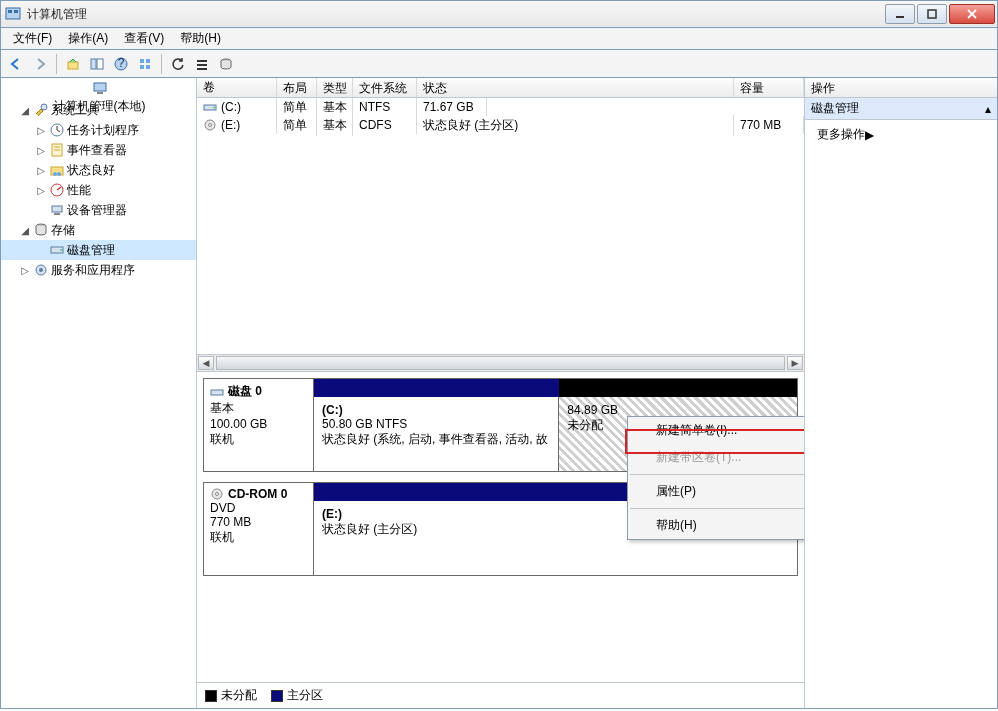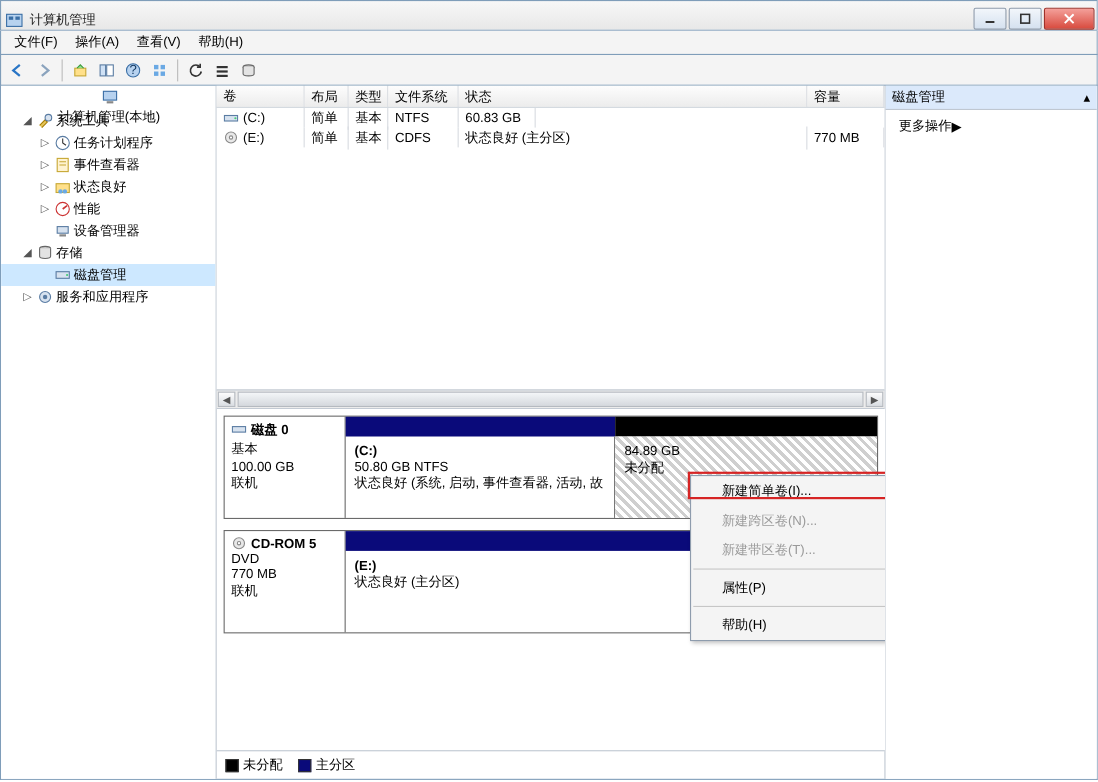--- a/index.html
+++ b/index.html
@@ -1,19 +1,19 @@
 <!DOCTYPE html>
 <html><head>
 <meta charset="utf-8">
 <style>
 * { box-sizing: border-box; margin: 0; padding: 0; font-family: "Microsoft YaHei", "Segoe UI", Tahoma, sans-serif; font-size: 12px; }
 body { background: #fff; width: 998px; height: 711px; overflow: hidden; }
 
 
-.titlebar { height: 28px; background: linear-gradient(#f7f7f7,#e8e8e8); border: 1px solid #7f9db9; display: flex; align-items: flex-end; padding-left: 4px; }
+.titlebar { height: 28px; background: linear-gradient(#f7f7f7,#e8e8e8); border: 1px solid #7f9db9; display: flex; align-items: center; padding-left: 4px; }
 .titlebar .icon { width: 16px; height: 16px; margin-right: 6px; }
 .titlebar .title { flex: 1; color: #222; }
 .win-btns { display: flex; margin-right: 2px; }
 .win-btn { width: 30px; height: 20px; border: 1px solid #8e9cad; background: linear-gradient(#f2f6fb,#d5e1ef); margin-left: 2px; display:flex; align-items:center; justify-content:center; border-radius:2px; cursor: default; }
 .win-btn.close { background: linear-gradient(#f4a09a,#d84b3f); border-color:#a03028; color:#fff; width: 46px; }
 .win-btn svg { width: 10px; height: 10px; }
 
 
 .menubar { height: 22px; border: 1px solid #7f9db9; border-top: none; display:flex; align-items:flex-end; padding: 0 4px; background:#f4f4f4; }
 .menubar span { padding: 2px 8px; cursor: default; }
@@ -49,21 +49,21 @@
 
 .hscroll { height:18px; background:#ececec; border-top:1px solid #bfc7d1; border-bottom:1px solid #bfc7d1; position:relative; }
 .hscroll .ar { position:absolute; top:1px; width:16px; height:14px; background:linear-gradient(#fdfdfd,#d9dde2); border:1px solid #b5bac0; display:flex;align-items:center;justify-content:center;font-size:9px;color:#555; }
 .hscroll .ar.l{left:1px;} .hscroll .ar.r{right:1px;}
 .hscroll .thumb { position:absolute; top:1px; left:19px; right:19px; height:14px; background:linear-gradient(#f4f6f8,#d4d8dd); border:1px solid #b5bac0; }
 
 
 .disk-area { flex:1; overflow:auto; padding:6px 6px 0; background:#fff; position:relative; }
 .disk-row { border:1px solid #6a6a6a; margin-bottom:10px; display:flex; height:94px; }
 .disk-label { width:110px; border-right:1px solid #6a6a6a; padding:4px 6px; }
-.disk-label .hd { display:flex; align-items:flex-start; gap:4px; font-weight:bold; }
+.disk-label .hd { display:flex; align-items:center; gap:4px; font-weight:bold; }
 .disk-parts { flex:1; display:flex; }
 .disk-part { display:flex; flex-direction:column; }
 .disk-part .bar { height:18px; background:#0a0a7a; }
 .disk-part .body { flex:1; padding:6px 8px; border-right:1px solid #6a6a6a; overflow:hidden; white-space:nowrap; }
 .disk-part:last-child .body { border-right:none; }
 .disk-part .name { font-weight:bold; }
 .disk-part.unalloc .bar { background:#000; }
 .disk-part.unalloc .body { background: repeating-linear-gradient(45deg,#fff,#fff 3px,#cfcfcf 3px,#cfcfcf 6px); }
 
 .legend { border-top:1px solid #bfc7d1; height:26px; display:flex; align-items:center; gap:14px; padding-left:8px; }
@@ -304,21 +304,21 @@
         <div class="col c1">
             <svg class="drive-icon" viewBox="0 0 14 14">
               <rect x="1" y="5" width="12" height="5" fill="#d7e2ef" stroke="#5a7ca3"></rect>
               <circle cx="11" cy="7.5" r="1" fill="#4c7"></circle>
             </svg>
             <span>(C:)</span>
           </div>
         <div class="col c2">简单</div>
         <div class="col c3">基本</div>
         <div class="col c4">NTFS</div>
-        <div class="col c6">60.83 GB</div>
+        <div class="col c6">71.67 GB</div>
       </div>
       <div class="vol-row">
         <div class="col c1">
             <svg class="drive-icon" viewBox="0 0 14 14">
               <circle cx="7" cy="7" r="5" fill="#e8e8e8" stroke="#888"></circle>
               <circle cx="7" cy="7" r="1.5" fill="#fff" stroke="#888"></circle>
             </svg>
             <span>(E:)</span>
           </div>
         <div class="col c2">简单</div>
@@ -368,56 +368,56 @@
         </div>
       </div>
 
       <div class="disk-row">
         <div class="disk-label">
           <div class="hd">
               <svg width="14" height="14" viewBox="0 0 14 14">
                 <circle cx="7" cy="7" r="5" fill="#e8e8e8" stroke="#888"></circle>
                 <circle cx="7" cy="7" r="1.5" fill="#fff" stroke="#888"></circle>
               </svg>
-              <span>CD-ROM 5</span>
+              <span>CD-ROM 0</span>
             </div>
           <div>DVD</div>
           <div>770 MB</div>
           <div>联机</div>
         </div>
         <div class="disk-parts">
           <div class="disk-part" style="flex:1">
             <div class="bar"></div>
             <div class="body">
               <div class="name">(E:)</div>
               <div>状态良好 (主分区)</div>
             </div>
           </div>
         </div>
       </div>
 
-      <div class="ctx-menu" style="left:430px; top:60px;">
+      <div class="ctx-menu" style="left:430px; top:44px;">
         <div class="ctx-item">新建简单卷(I)...</div>
-        <div class="ctx-item disabled">新建跨区卷(N)...</div>
         <div class="ctx-item disabled">新建带区卷(T)...</div>
         <div class="ctx-sep"></div>
         <div class="ctx-item">属性(P)</div>
         <div class="ctx-sep"></div>
         <div class="ctx-item">帮助(H)</div>
       </div>
       <div class="ctx-highlight" style="left:428px; top:57px; width:204px; height:25px;"></div>
     </div>
 
     <div class="legend">
       <span><span class="sw unalloc"></span><span>未分配</span></span>
       <span><span class="sw primary"></span><span>主分区</span></span>
     </div>
   </div>
 
   <div class="right-pane">
+    <div class="rp-header">操作</div>
     <div class="rp-section">
       <span>磁盘管理</span>
       <span>▴</span>
     </div>
     <div class="rp-item">
       <span>更多操作</span>
       <span>▶</span>
     </div>
   </div>
 

